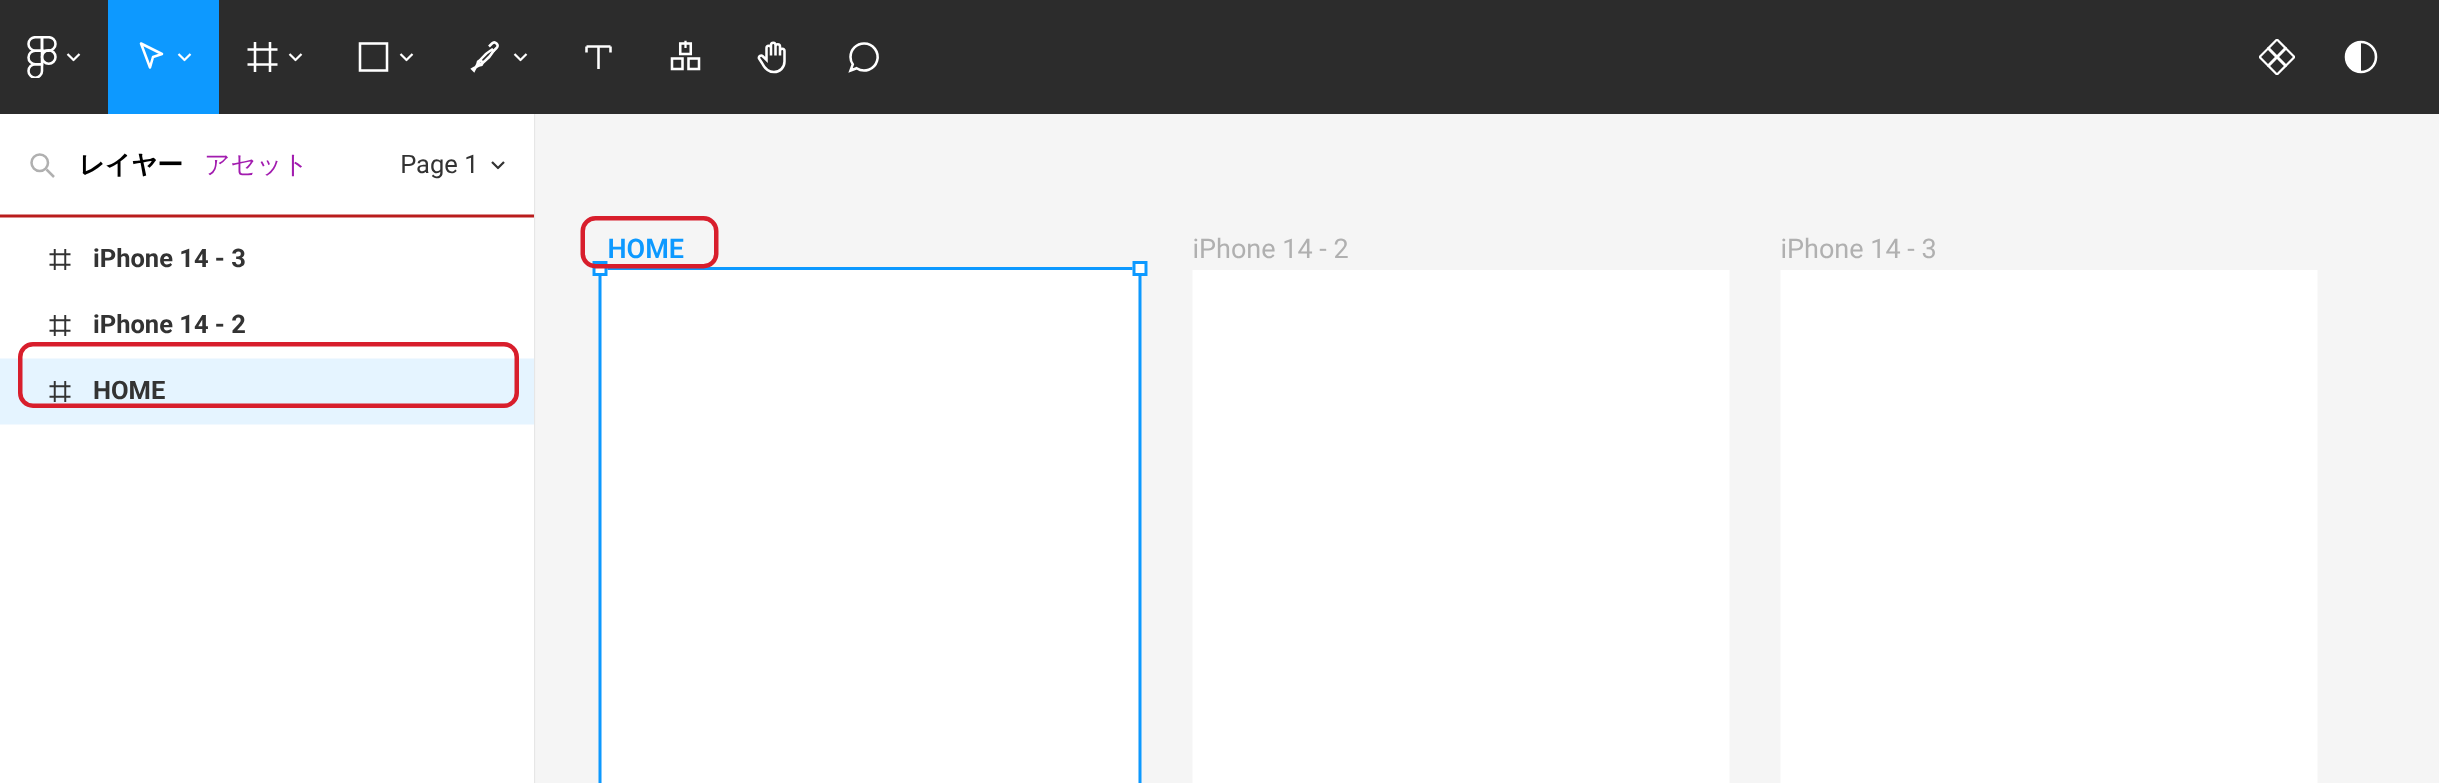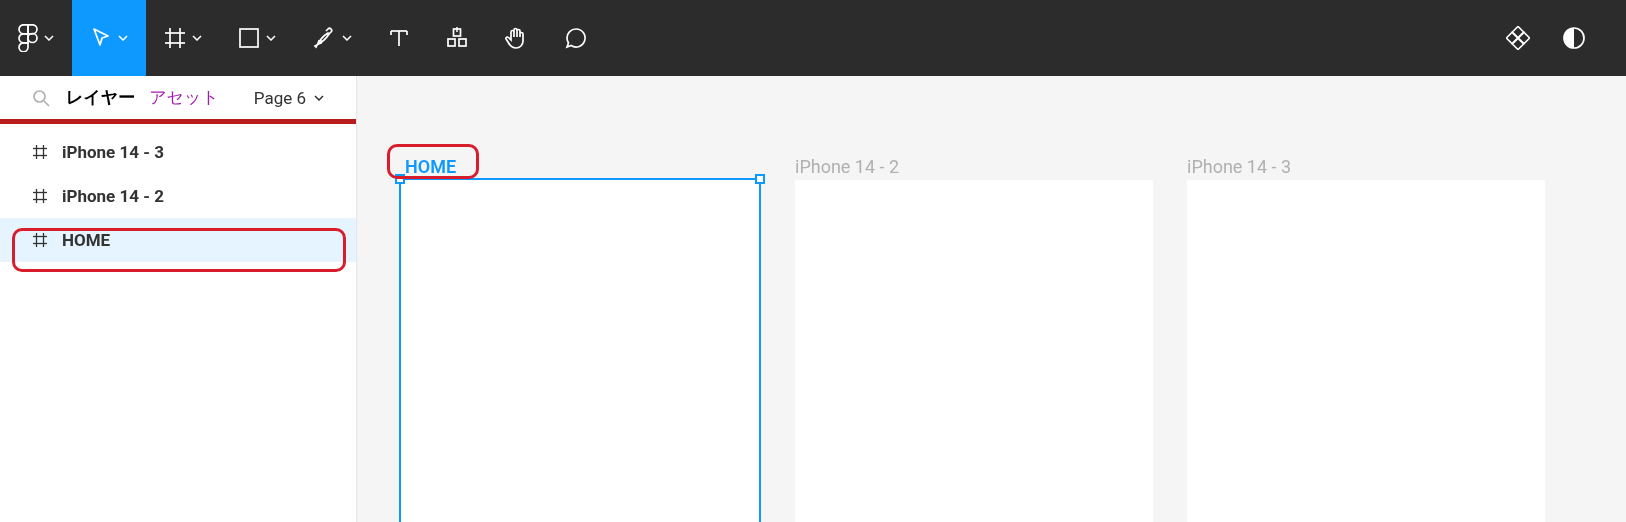--- a/index.html
+++ b/index.html
@@ -62,23 +62,23 @@
   .left-panel {
     width: 357px;
     background: #fff;
     border-right: 1px solid #e6e6e6;
     display: flex;
     flex-direction: column;
   }
   .lp-header {
     display: flex;
     align-items: center;
-    height: 48px;
-    padding: 0 32px;
-    border-bottom: 5px solid #b91c1c;
+    height: 69px;
+    padding: 0 19px;
+    border-bottom: 2px solid #b91c1c;
     font-size: 17px;
     color: #333;
     gap: 14px;
   }
   .lp-header .search-ic {
     color: #b0b0b0;
     display: flex;
     margin-right: 2px;
   }
   .lp-header .tab {
@@ -302,21 +302,21 @@
     <div class="lp-header">
       <span class="search-ic">
         <svg width="18" height="18" viewBox="0 0 18 18" stroke="#b0b0b0" stroke-width="1.7" fill="none">
             <circle cx="7.5" cy="7.5" r="5.5"></circle>
             <line x1="12" y1="12" x2="17" y2="17"></line>
           </svg>
       </span>
       <span class="tab active">レイヤー</span>
       <span class="tab">アセット</span>
       <span class="page-picker">
-        <span>Page 6</span>
+        <span>Page 1</span>
         <span>
           <svg width="10" height="6" viewBox="0 0 10 6">
               <path d="M1 1l4 4 4-4" stroke="#333" stroke-width="1.5" fill="none"></path>
             </svg>
         </span>
       </span>
     </div>
 
     <div class="lp-list">
       <div class="lp-item">

